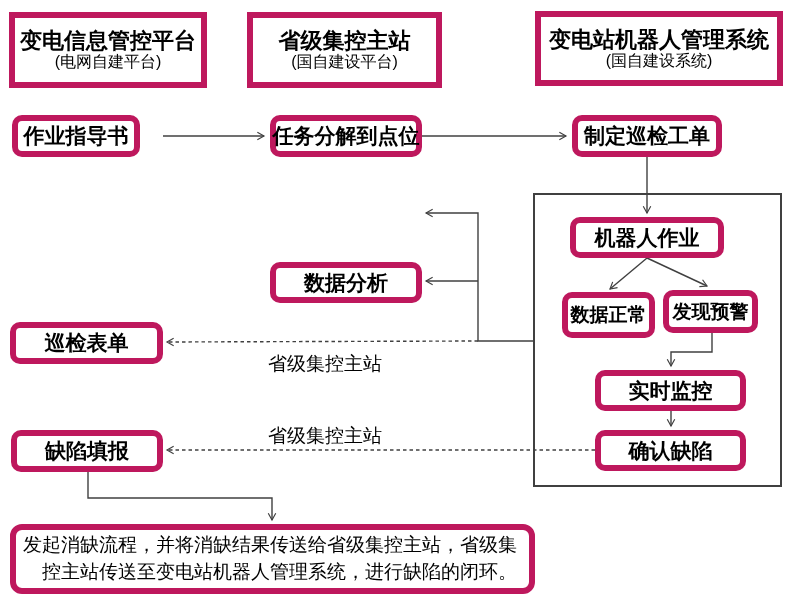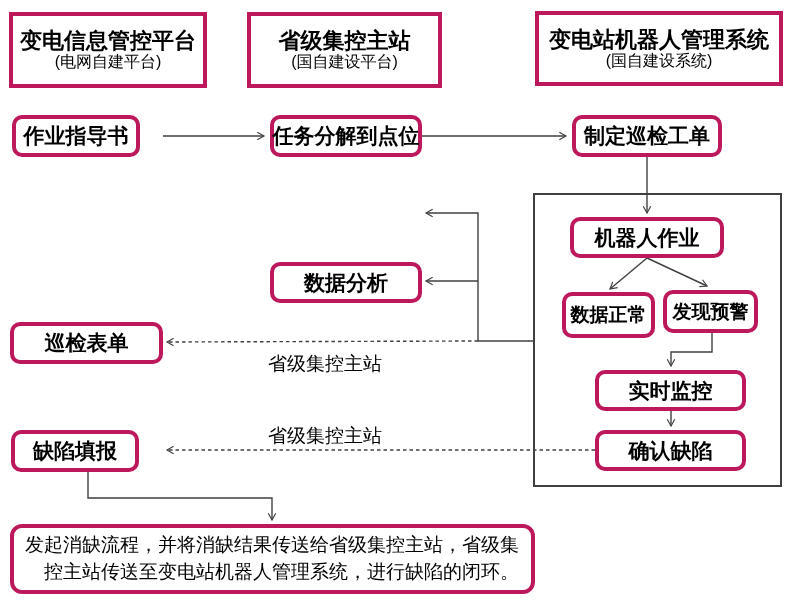--- a/index.html
+++ b/index.html
@@ -2,21 +2,21 @@
 <html><head>
 <meta charset="utf-8">
 <style>
   html,body{margin:0;padding:0;background:#ffffff;}
   .canvas{
     position:relative;width:800px;height:610px;background:#ffffff;
     font-family:"Liberation Sans","DejaVu Sans",sans-serif;color:#000;
     overflow:hidden;
   }
   svg.wires{position:absolute;left:0;top:0;z-index:1;}
-  .box{position:absolute;z-index:2;background:#fff;border:4px solid #be185d;
+  .box{position:absolute;z-index:2;background:#fff;border:6px solid #be185d;
        display:flex;align-items:center;justify-content:center;box-sizing:border-box;}
   .hdr{flex-direction:column;border-radius:0;line-height:1.15;}
   .hdr .t{font-weight:bold;font-size:22px;white-space:nowrap;}
   .hdr .s{font-weight:normal;font-size:16px;white-space:nowrap;}
   .node{border-radius:10px;font-weight:bold;font-size:21px;white-space:nowrap;}
   .node.small{font-size:19px;}
   .frame{position:absolute;z-index:0;background:#fff;border:2px solid #404040;box-sizing:border-box;}
   .edge-label{position:absolute;z-index:2;font-size:19px;font-weight:normal;white-space:nowrap;}
   .note{border-radius:12px;font-weight:normal;font-size:19px;line-height:1.42;
         justify-content:flex-start;align-items:center;text-align:right;padding:4px 12px 4px 7px;}
@@ -24,21 +24,21 @@
   
   #h1{left:9px;top:12px;width:198px;height:76px;}
   #h2{left:247px;top:12px;width:195px;height:76px;}
   #h3{left:535px;top:11px;width:248px;height:75px;}
   #n-guide{left:12px;top:115px;width:128px;height:42px;}
   #n-task{left:270px;top:115px;width:152px;height:42px;}
   #n-order{left:572px;top:115px;width:150px;height:42px;}
   #n-monitor{left:270px;top:193px;width:152px;height:41px;}
   #n-analysis{left:270px;top:262px;width:152px;height:41px;}
   #n-form{left:10px;top:322px;width:153px;height:42px;}
-  #n-report{left:11px;top:430px;width:128px;height:42px;}
+  #n-report{left:11px;top:430px;width:152px;height:42px;}
   #frame-robot{left:533px;top:193px;width:249px;height:294px;}
   #n-robot{left:570px;top:217px;width:154px;height:41px;}
   #n-normal{left:562px;top:292px;width:93px;height:46px;}
   #n-alarm{left:663px;top:290px;width:95px;height:43px;}
   #n-review{left:595px;top:370px;width:151px;height:41px;}
   #n-confirm{left:595px;top:430px;width:151px;height:41px;}
   #lbl1{left:268px;top:351px;}
   #lbl2{left:268px;top:423px;}
   #note{left:10px;top:524px;width:525px;height:70px;}
 </style>

